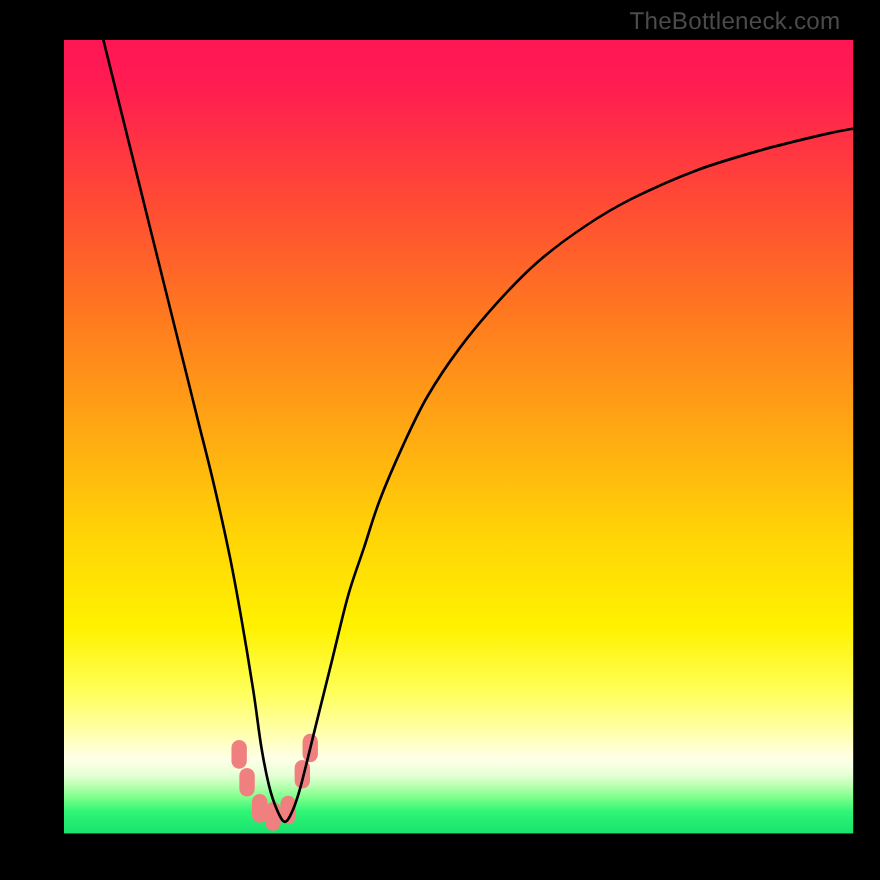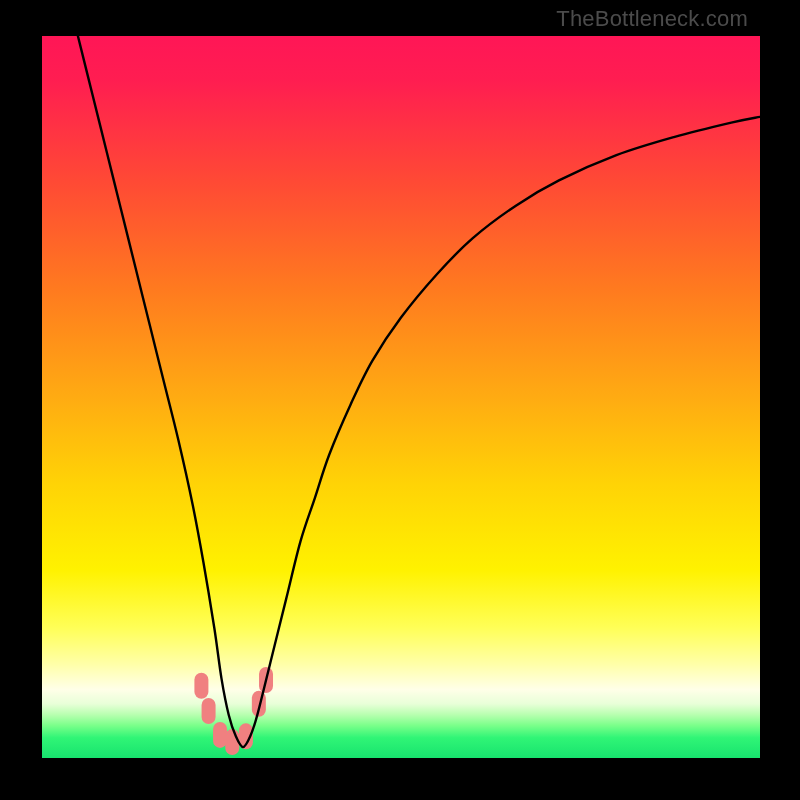--- a/index.html
+++ b/index.html
@@ -6,21 +6,21 @@
     margin: 0;
     padding: 0;
     width: 800px;
     height: 800px;
     overflow: hidden;
     background: #000;
     font-family: Arial, Helvetica, sans-serif;
   }
   .frame {
     position: absolute;
-    left: 0; top: 0;
+    left: 16px; top: 0;
     width: 760px; height: 800px;
     background: #000;
   }
   .plot-area {
     position: absolute;
     left: 42px;
     top: 36px;
     width: 718px;
     height: 722px;
     overflow: hidden;

